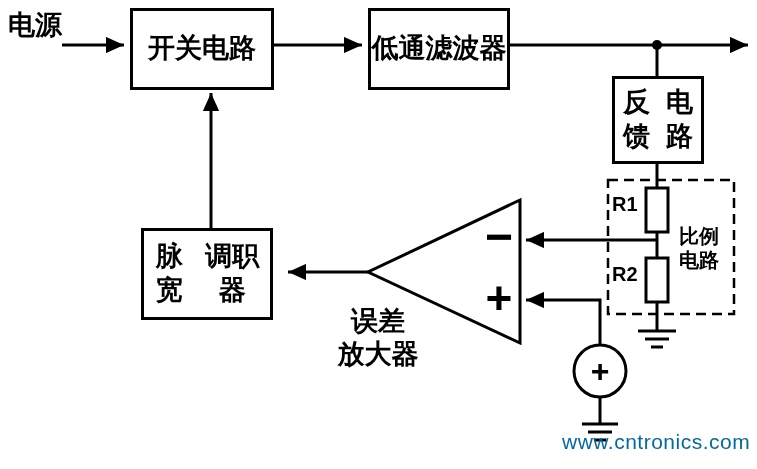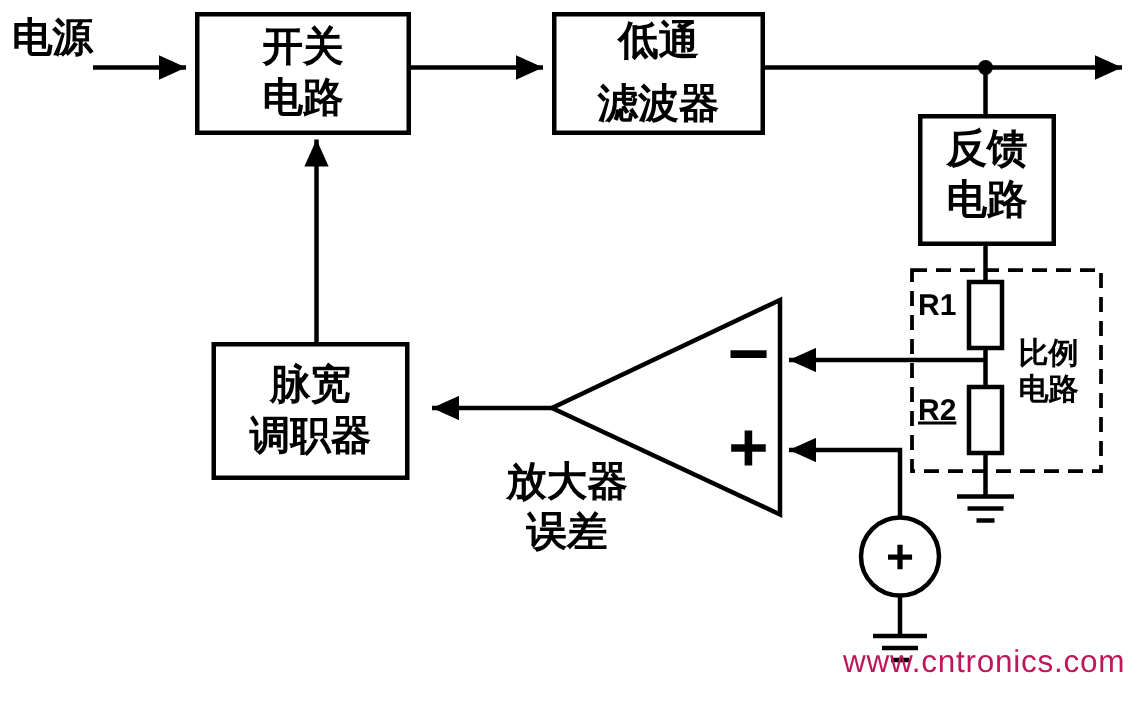--- a/index.html
+++ b/index.html
@@ -2,43 +2,43 @@
 <html><head>
 <meta charset="utf-8">
 <style>
   * { box-sizing: border-box; margin: 0; padding: 0; }
   html, body { background: #ffffff; }
   body { font-family: "Liberation Sans", "DejaVu Sans", sans-serif; color: #000; }
   .stage { position: relative; width: 757px; height: 469px; background: #ffffff; overflow: hidden; }
   .wires { position: absolute; left: 0; top: 0; width: 757px; height: 469px; }
   .box {
     position: absolute; border: 3px solid #000; background: #fff;
-    display: flex; flex-direction: column; align-items: center; justify-content: center;
+    display: flex; flex-direction: row; align-items: center; justify-content: center;
     font-size: 27px; font-weight: bold; line-height: 1.25; text-align: center;
   }
   .lbl { position: absolute; font-size: 27px; font-weight: bold; line-height: 1.22; text-align: center; }
   .sign { position: absolute; font-weight: bold; text-align: center; }
 
   #box-switch   { left: 130px; top: 8px;   width: 144px; height: 82px; }
-  #box-filter   { left: 368px; top: 8px;   width: 142px; height: 82px; justify-content: space-between; }
-  #box-feedback { left: 612px; top: 76px;  width: 92px;  height: 88px; font-family: Liberation Mono, monospace; }
+  #box-filter   { left: 368px; top: 8px;   width: 142px; height: 82px; }
+  #box-feedback { left: 612px; top: 76px;  width: 92px;  height: 88px; }
   #box-pwm      { left: 141px; top: 228px; width: 132px; height: 92px; }
 
   #lbl-power  { left: 4px;   top: 9px;   width: 62px; }
   #lbl-erramp { left: 325px; top: 305px; width: 106px; }
   #lbl-ref    { left: 473px; top: 356px; width: 96px; }
   #lbl-prop   { left: 670px; top: 224px; width: 58px; font-size: 20px; }
   #lbl-r1     { left: 612px; top: 192px; font-size: 20px; text-align: left; }
-  #lbl-r2     { left: 612px; top: 262px; font-size: 20px; text-align: left; text-decoration: underline; }
+  #lbl-r2     { left: 612px; top: 262px; font-size: 20px; text-align: left; }
 
   #sign-minus   { left: 477px; top: 213px; width: 44px; height: 48px; line-height: 48px; font-size: 48px; }
   #sign-plus    { left: 477px; top: 272px; width: 44px; height: 52px; line-height: 52px; font-size: 46px; }
   #sign-refplus { left: 580px; top: 349px; width: 40px; height: 44px; line-height: 44px; font-size: 32px; }
 
-  #watermark { position: absolute; left: 562px; top: 430px; font-size: 21px; color: #be185d; letter-spacing: 0.5px; }
+  #watermark { position: absolute; left: 562px; top: 430px; font-size: 21px; color: #0369a1; letter-spacing: 0.5px; }
 </style>
 </head>
 <body>
 
 <div class="stage">
 
   <svg class="wires" viewBox="0 0 757 469">
     <defs>
       <marker id="arrow" markerWidth="6.5" markerHeight="5.4" refX="6" refY="2.7" orient="auto" markerUnits="strokeWidth">
         <polygon points="0,0 6,2.7 0,5.4" fill="#000"></polygon>
@@ -100,22 +100,22 @@
   <div class="box" id="box-pwm">
     <div>脉宽</div>
     <div>调职器</div>
   </div>
 
   <div class="lbl" id="lbl-power">
     <div>电源</div>
   </div>
 
   <div class="lbl" id="lbl-erramp">
+    <div>误差</div>
     <div>放大器</div>
-    <div>误差</div>
   </div>
 
 
   <div class="lbl" id="lbl-prop">
     <div>比例</div>
     <div>电路</div>
   </div>
 
   <div class="lbl" id="lbl-r1">R1</div>
   <div class="lbl" id="lbl-r2">R2</div>

